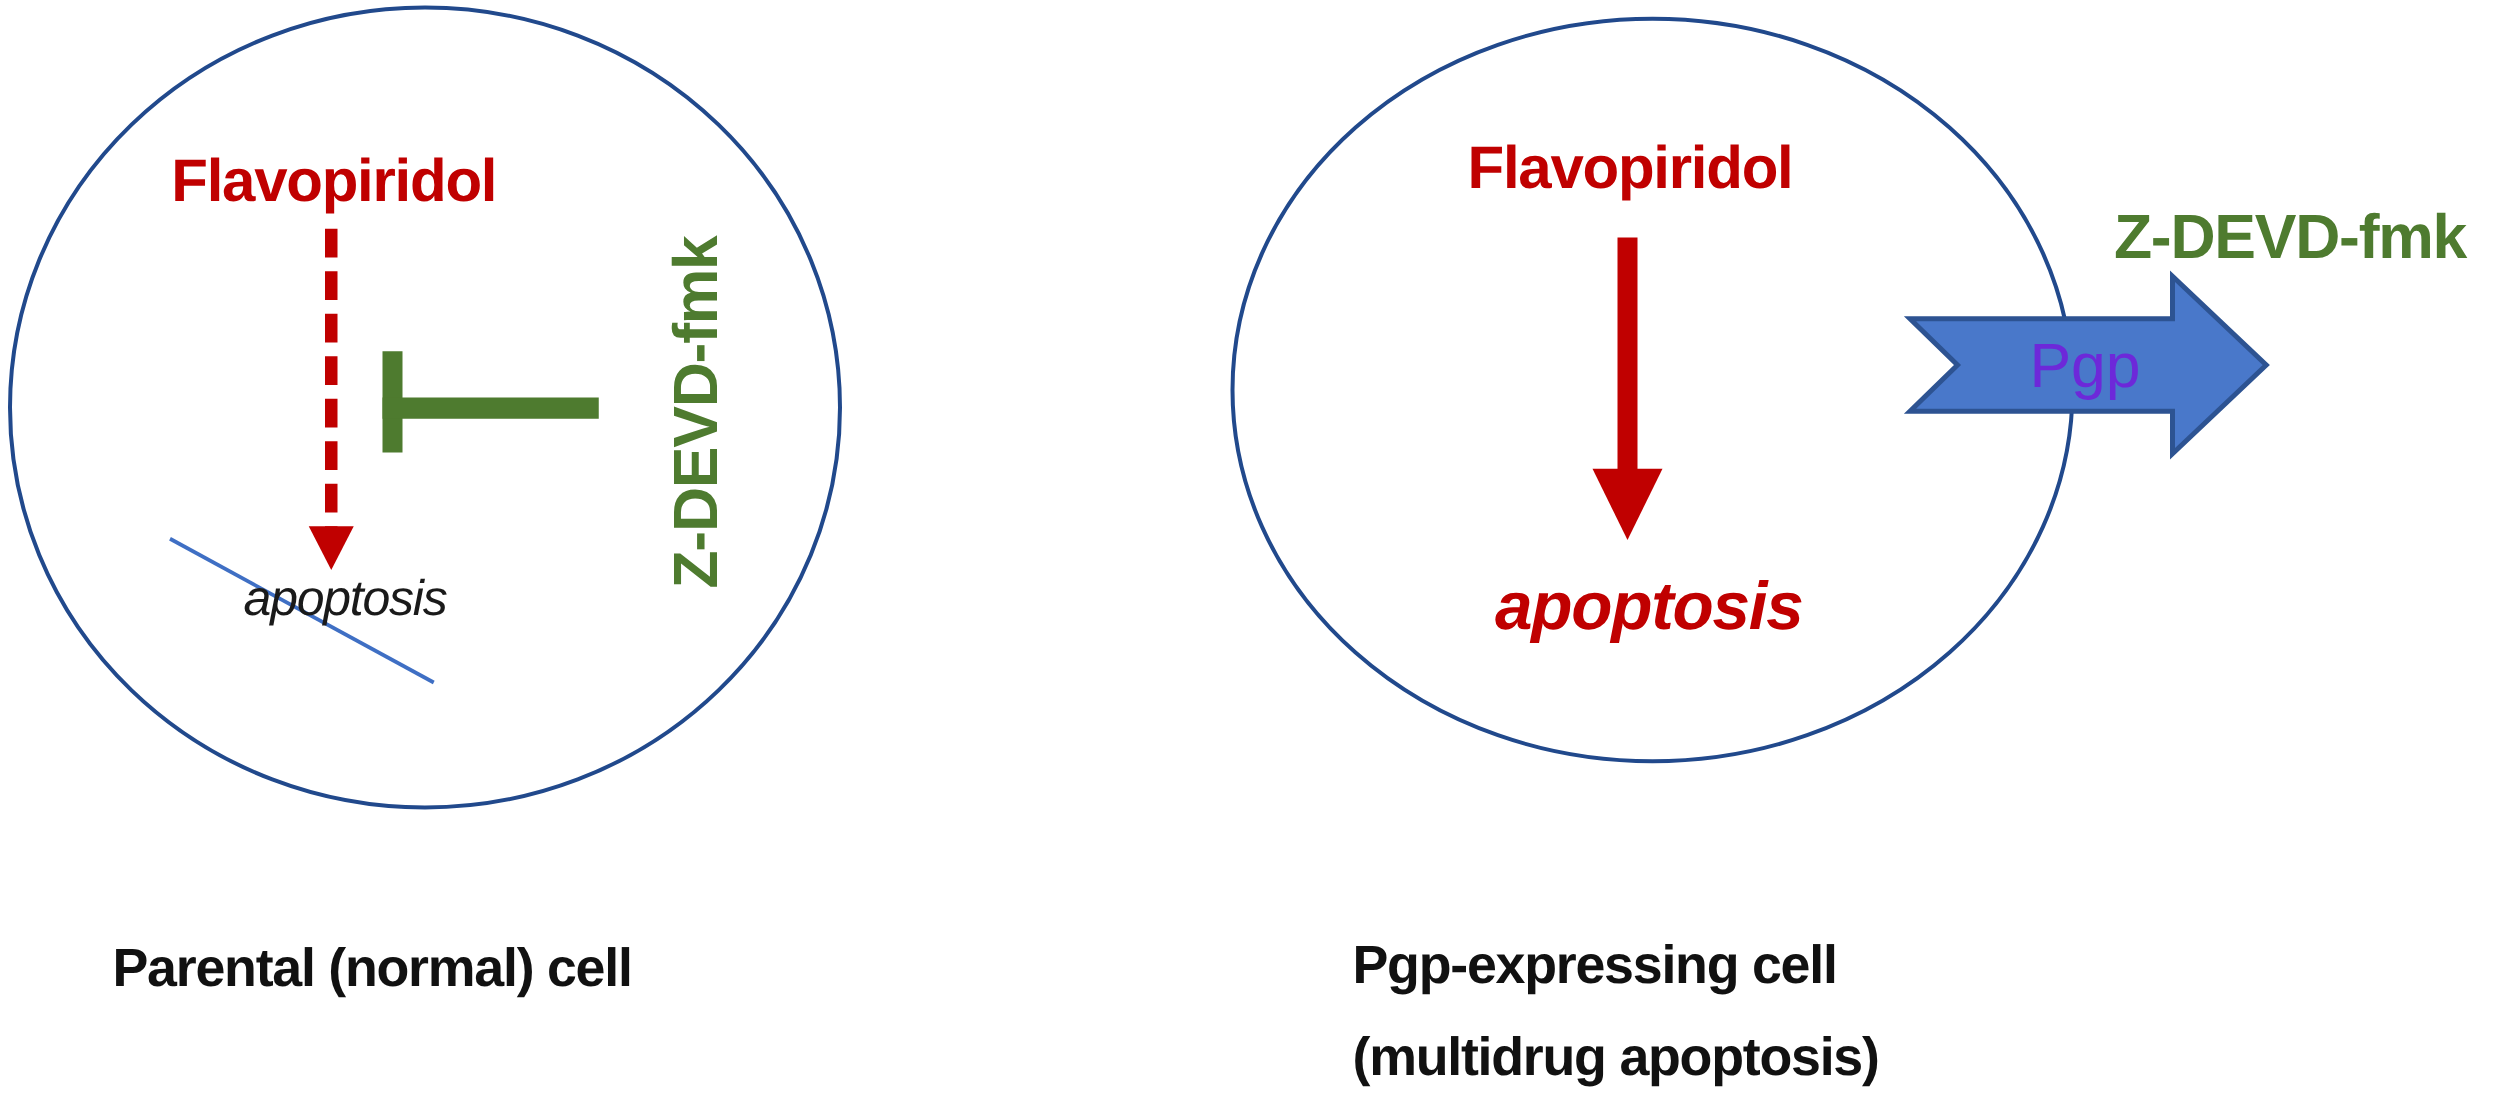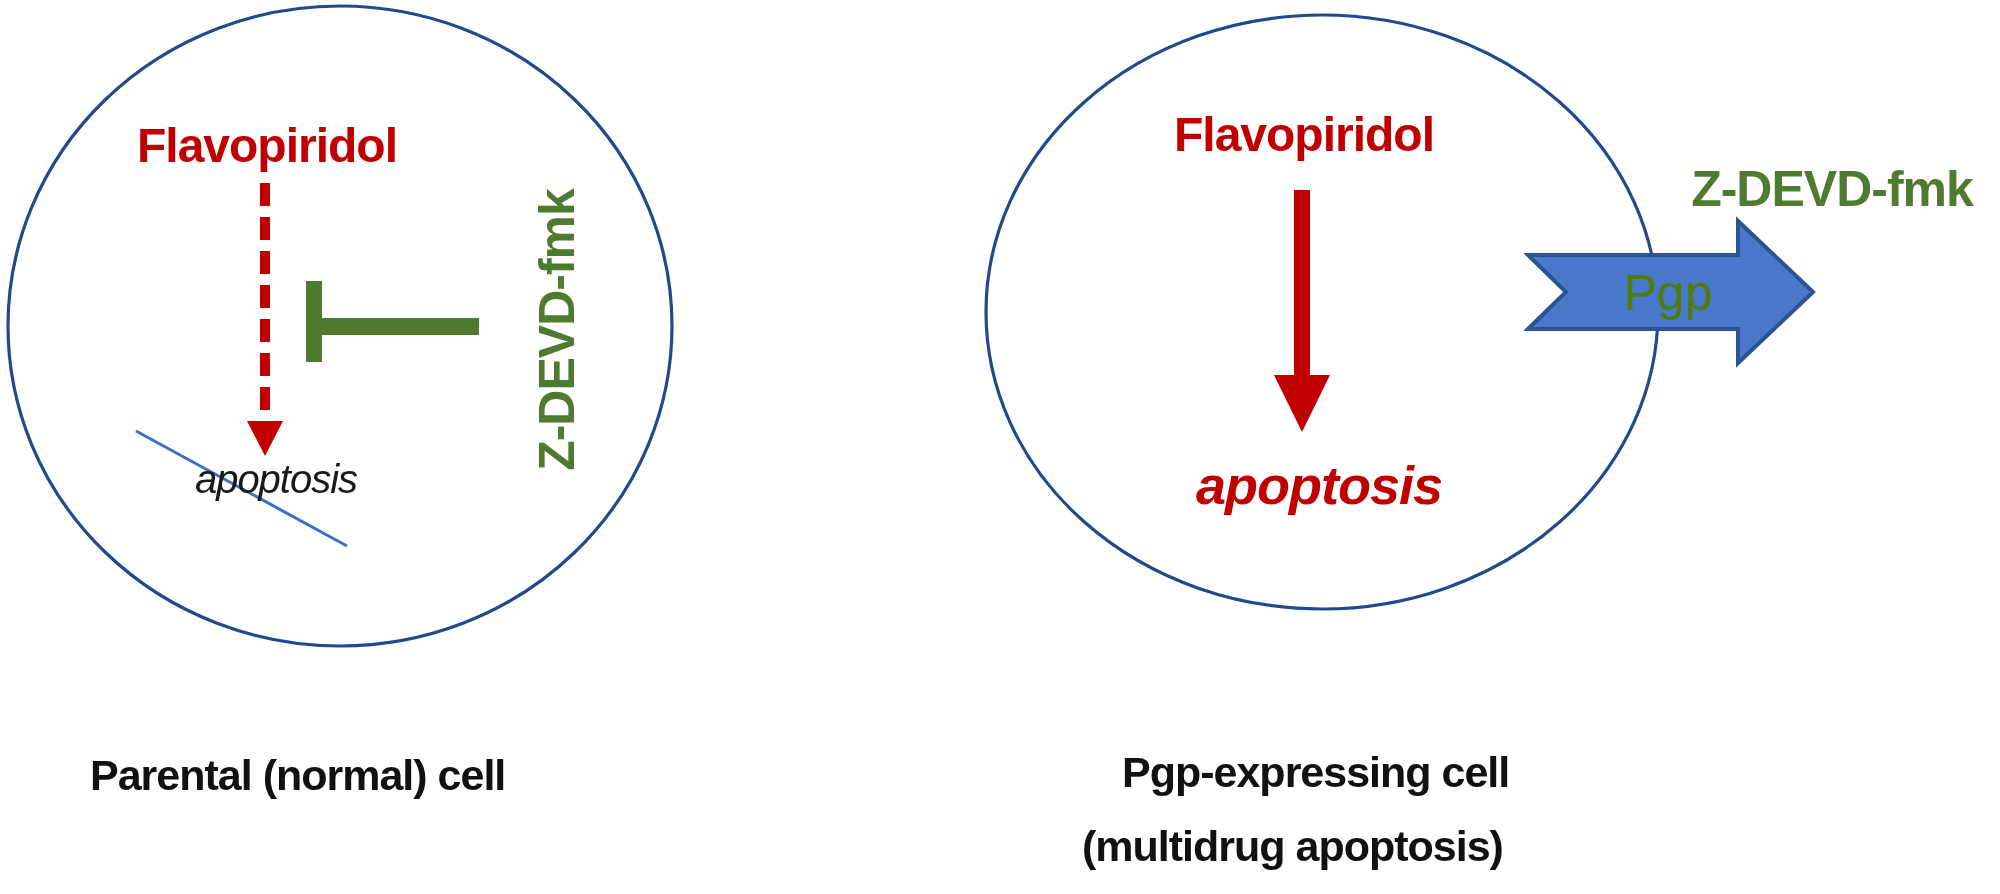--- a/index.html
+++ b/index.html
@@ -35,21 +35,21 @@
     letter-spacing: -1px; transform: translateX(-50%);
   }
   .inhibitor {
     color: #4e7b2f; font-weight: bold; font-size: 50px; letter-spacing: -1px;
   }
   .inhibitor-vertical {
     transform: translate(-50%, -50%) rotate(-90deg);
   }
   .inhibitor-right { transform: translateX(-50%); font-size: 50px; }
   .pump-label {
-    color: #4d7c0f; font-size: 50px; font-weight: normal;
+    color: #6d28d9; font-size: 50px; font-weight: normal;
     transform: translate(-50%, -50%);
   }
   .caption {
     color: #111111; font-weight: bold; font-size: 43px; letter-spacing: -1px;
   }
 </style>
 </head>
 <body>
 
 <div id="canvas">
@@ -89,17 +89,17 @@
   <div class="label caption" style="left:90px; top:753px;">Parental (normal) cell</div>
 
   <div class="label drug" style="left:1304px; top:110px;">Flavopiridol</div>
 
   <div class="label outcome-right" style="left:1319px; top:457px;">apoptosis</div>
 
   <div class="label pump-label" style="left:1668px; top:293px;">Pgp</div>
 
   <div class="label inhibitor inhibitor-right" style="left:1832px; top:163px;">Z-DEVD-fmk</div>
 
-  <div class="label caption" style="left:1082px; top:750px;margin-left:40px;">Pgp-expressing cell</div>
+  <div class="label caption" style="left:1082px; top:750px;">Pgp-expressing cell</div>
 
   <div class="label caption" style="left:1082px; top:824px;">(multidrug apoptosis)</div>
 
 </div>
 
 </body></html>

